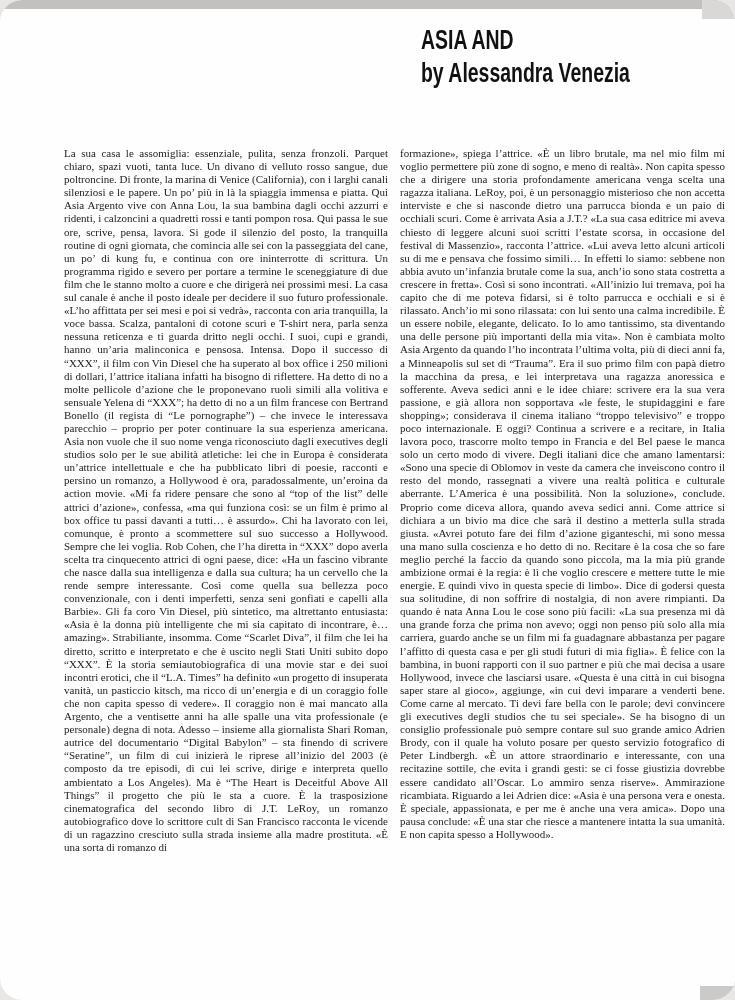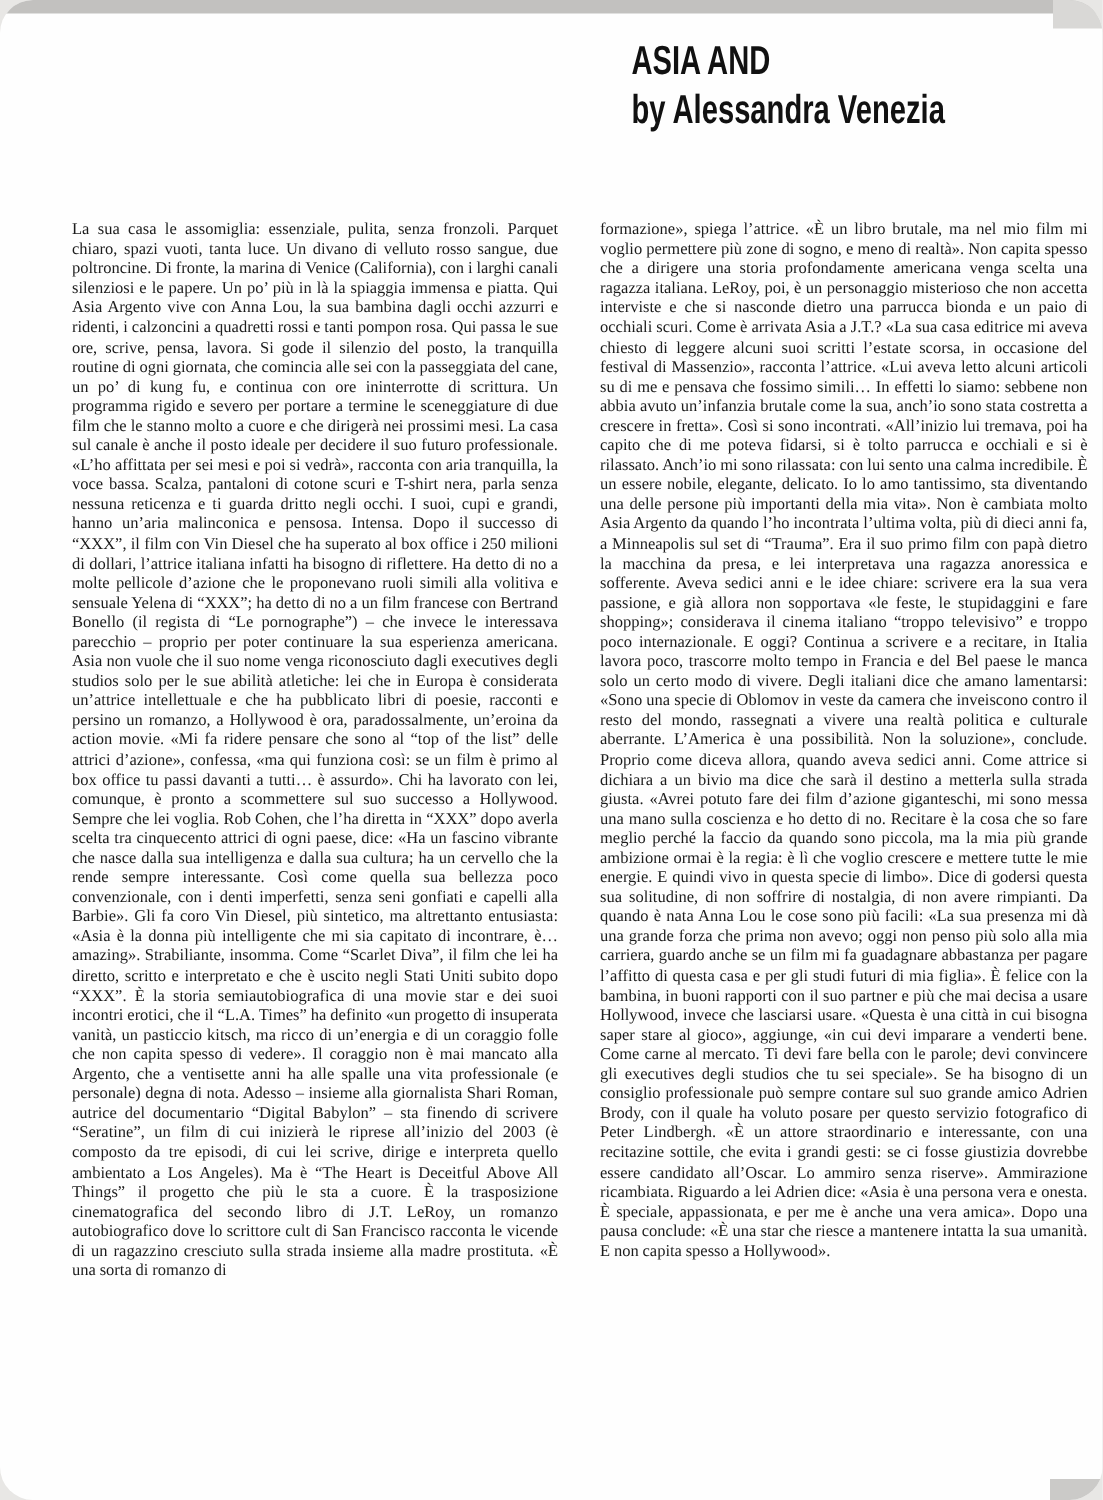--- a/index.html
+++ b/index.html
@@ -55,21 +55,21 @@
   .col {
     position: absolute;
     top: 147px;
     width: 324px;
     font-size: 11px;
     line-height: 13.1px;
     text-align: justify;
     color: #1b1b1b;
     word-spacing: -0.2px;
   }
-  .col-left  { left: 48px; }
+  .col-left  { left: 64px; }
   .col-right { left: 400px; width: 325px; }
 </style>
 </head>
 <body>
 
 <div class="page">
 
   <div class="scan-edge-top"></div>
   <div class="scan-edge-top-right"></div>
 

